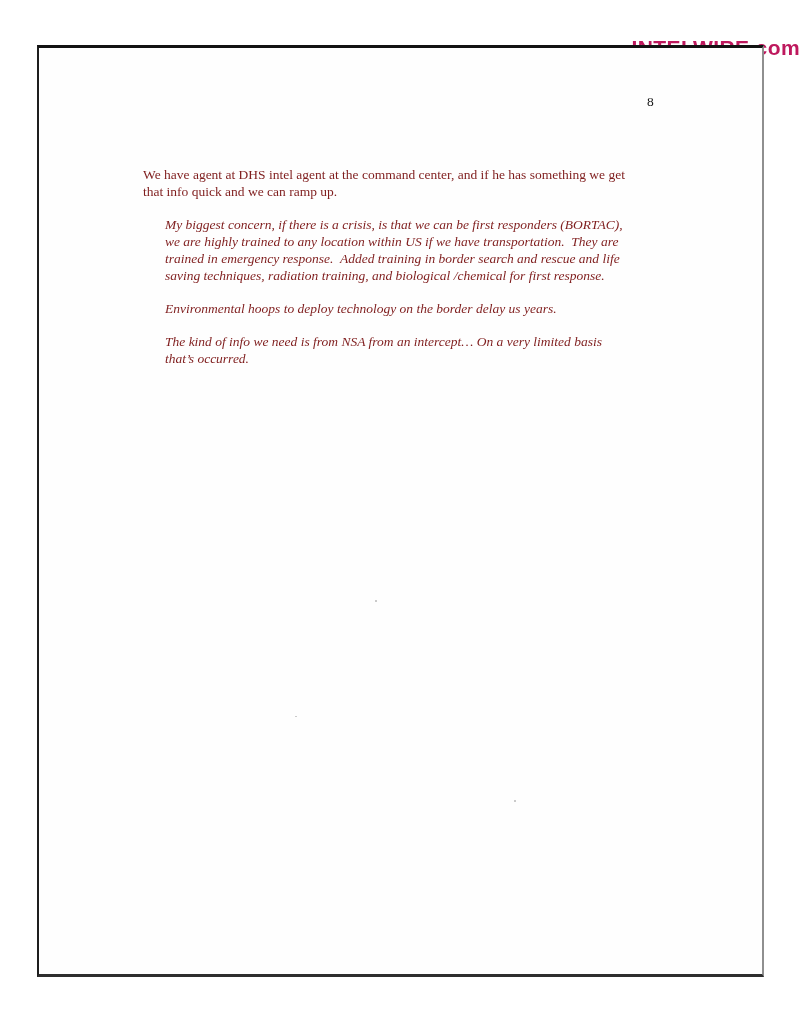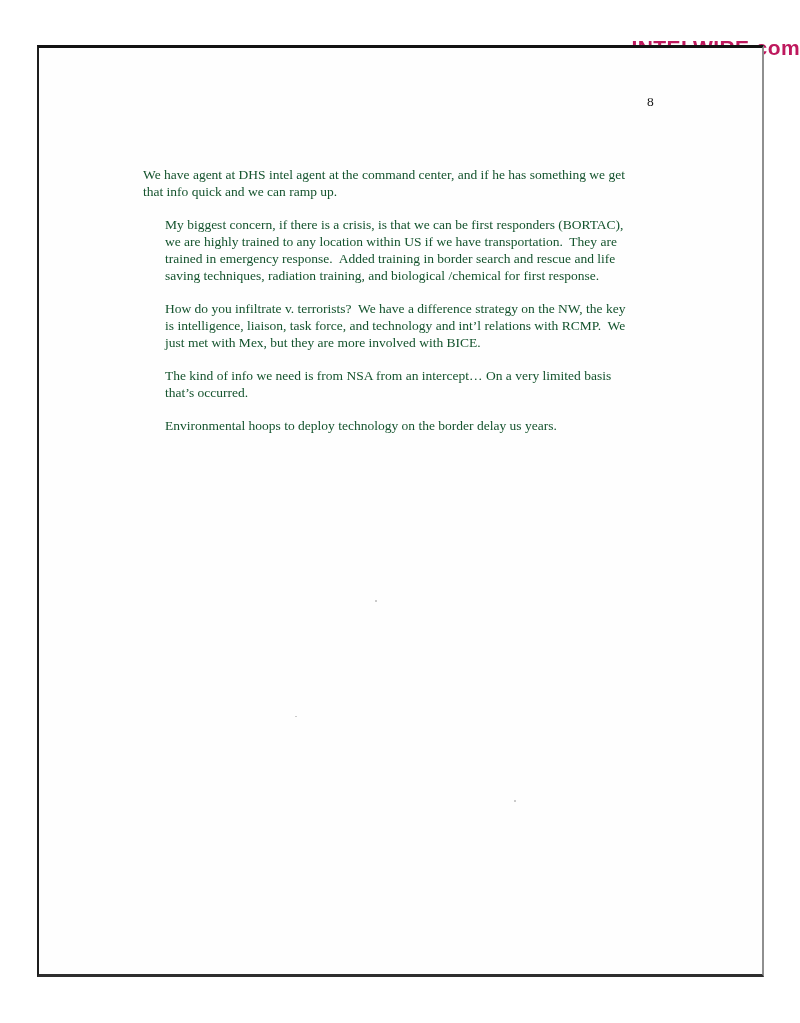--- a/index.html
+++ b/index.html
@@ -49,30 +49,31 @@
     left: 608px;
     top: 46px;
     font-size: 13.5px;
     color: #1a1a1a;
   }
   .textblock {
     position: absolute;
     left: 104px;
     top: 118px;
     width: 566px;
-    color: #14532d;
+    color: #7f1d1d;
   }
   .para {
     margin: 0 0 16px 0;
     font-size: 13.5px;
     line-height: 17px;
     white-space: pre-wrap;
   }
   .para.indent {
     margin-left: 22px;
+    font-style: italic;
   }
   
   .speck {
     position: absolute;
     background: #b9b9b9;
     border-radius: 50%;
   }
   .speck.s1 { left: 336px; top: 552px; width: 2px; height: 2px; }
   .speck.s2 { left: 256px; top: 668px; width: 2px; height: 1px; }
   .speck.s3 { left: 475px; top: 752px; width: 2px; height: 2px; }
@@ -90,26 +91,23 @@
 
     <div class="pagenum">8</div>
 
     <div class="textblock">
       <p class="para">We have agent at DHS intel agent at the command center, and if he has something we get
 that info quick and we can ramp up.</p>
       <p class="para indent">My biggest concern, if there is a crisis, is that we can be first responders (BORTAC),
 we are highly trained to any location within US if we have transportation.  They are
 trained in emergency response.  Added training in border search and rescue and life
 saving techniques, radiation training, and biological /chemical for first response.</p>
-      <p class="para indent">How do you infiltrate v. terrorists?  We have a difference strategy on the NW, the key
-is intelligence, liaison, task force, and technology and int’l relations with RCMP.  We
-just met with Mex, but they are more involved with BICE.</p>
+      <p class="para indent">Environmental hoops to deploy technology on the border delay us years.</p>
       <p class="para indent">The kind of info we need is from NSA from an intercept… On a very limited basis
 that’s occurred.</p>
-      <p class="para indent">Environmental hoops to deploy technology on the border delay us years.</p>
     </div>
 
     <div class="speck s1"></div>
     <div class="speck s2"></div>
     <div class="speck s3"></div>
   </div>
 
 </div>
 
 </body></html>

